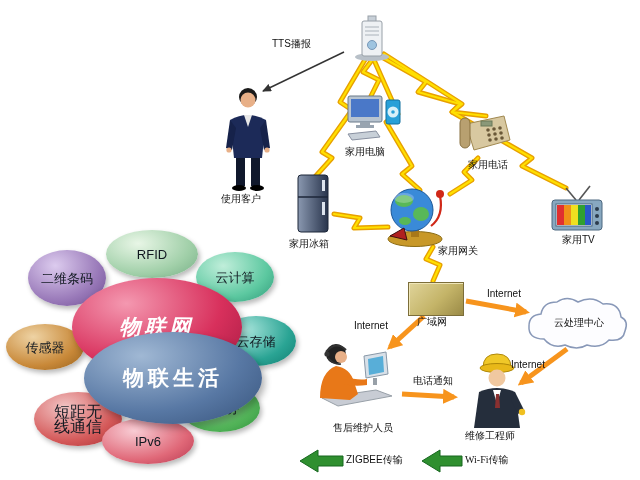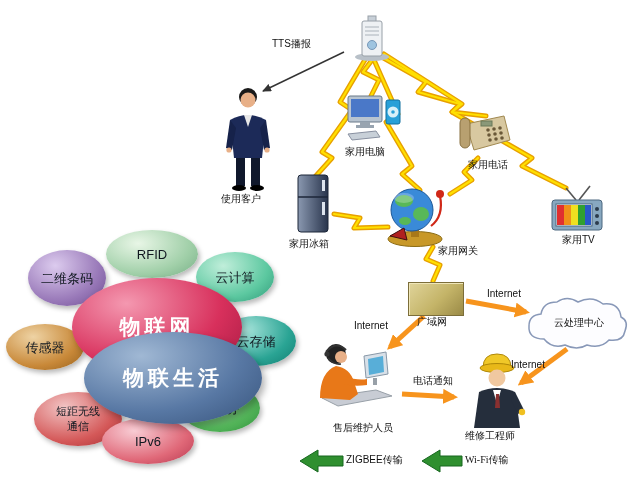--- a/index.html
+++ b/index.html
@@ -16,26 +16,26 @@
   
   .petal{position:absolute;border-radius:50%;display:flex;align-items:center;justify-content:center;
          text-align:center;font-size:13px;color:#101820;z-index:2;
          box-shadow:2px 3px 5px rgba(0,0,0,.28);line-height:15px;}
   .p-rfid{left:106px;top:230px;width:92px;height:48px;background:radial-gradient(ellipse at 35% 28%,#e8f6e6,#a0cfa8 62%,#74ac84);}
   .p-yjs {left:196px;top:252px;width:78px;height:50px;background:radial-gradient(ellipse at 35% 28%,#c0eeda,#5cc8a0 62%,#2e9878);}
   .p-qr  {left:28px; top:250px;width:78px;height:56px;background:radial-gradient(ellipse at 35% 28%,#dccbee,#9878b8 62%,#6c4c90);}
   .p-ycc {left:216px;top:316px;width:80px;height:50px;background:radial-gradient(ellipse at 35% 28%,#abe6dd,#2aa494 62%,#117c70);}
   .p-sen {left:6px;  top:324px;width:78px;height:46px;background:radial-gradient(ellipse at 35% 28%,#eed3a4,#c88838 62%,#94601e);}
   .p-yfw {left:180px;top:384px;width:80px;height:48px;background:radial-gradient(ellipse at 35% 28%,#c8eec4,#56b85c 62%,#2c8c38);}
-  .p-sr  {left:34px; top:392px;width:88px;height:54px;background:radial-gradient(ellipse at 35% 28%,#f2c4c4,#d45858 62%,#a63036);font-size:11px;}
+  .p-sr  {left:34px; top:392px;width:88px;height:54px;background:radial-gradient(ellipse at 35% 28%,#f2c4c4,#d45858 62%,#a63036);font-size:16px;}
   .p-ipv6{left:102px;top:418px;width:92px;height:46px;background:radial-gradient(ellipse at 35% 28%,#f8ccd4,#e06878 62%,#b63850);}
   .cblob{position:absolute;border-radius:50%;display:flex;align-items:center;justify-content:center;
          color:#fff;font-weight:bold;font-size:21px;letter-spacing:4px;z-index:3;
          box-shadow:3px 4px 7px rgba(0,0,0,.3);}
-  .c-iot{left:72px;top:278px;width:170px;height:98px;background:radial-gradient(ellipse at 32% 26%,#f498b0,#d8305c 58%,#a01840);}
+  .c-iot{left:72px;top:278px;width:170px;height:98px;background:radial-gradient(ellipse at 32% 26%,#f498b0,#d8305c 58%,#a01840);font-style:italic;}
   .c-key{left:84px;top:332px;width:178px;height:92px;background:radial-gradient(ellipse at 32% 26%,#a0b8d4,#5878a4 58%,#36527a);}
   .notice{background:#fff;padding:0 2px;}
 </style>
 </head>
 <body>
 
 <div class="stage">
 
   <svg width="640" height="480" style="position:absolute;left:0;top:0;">
     <defs>

